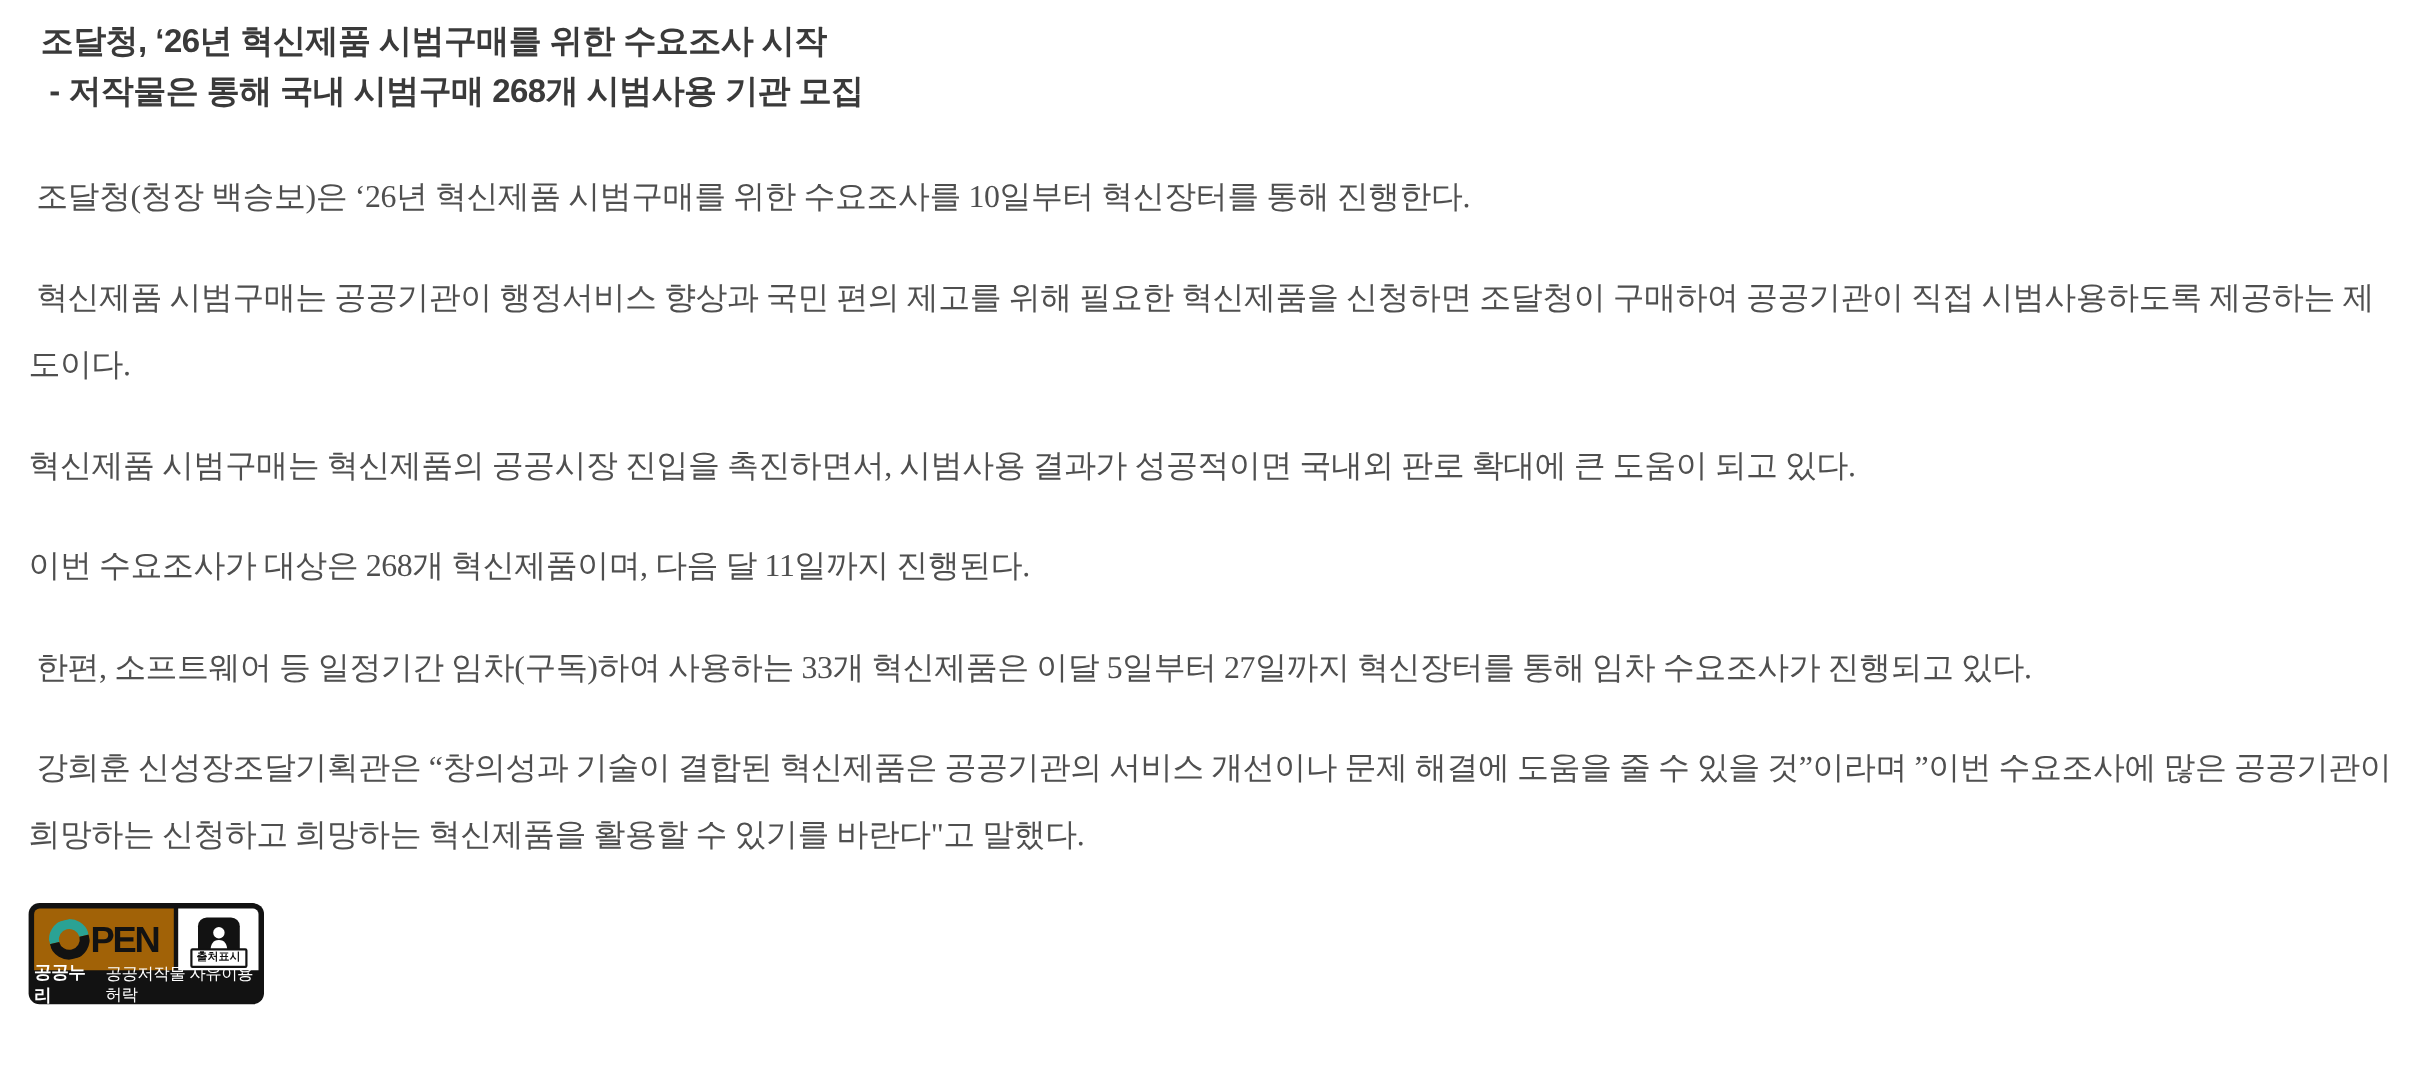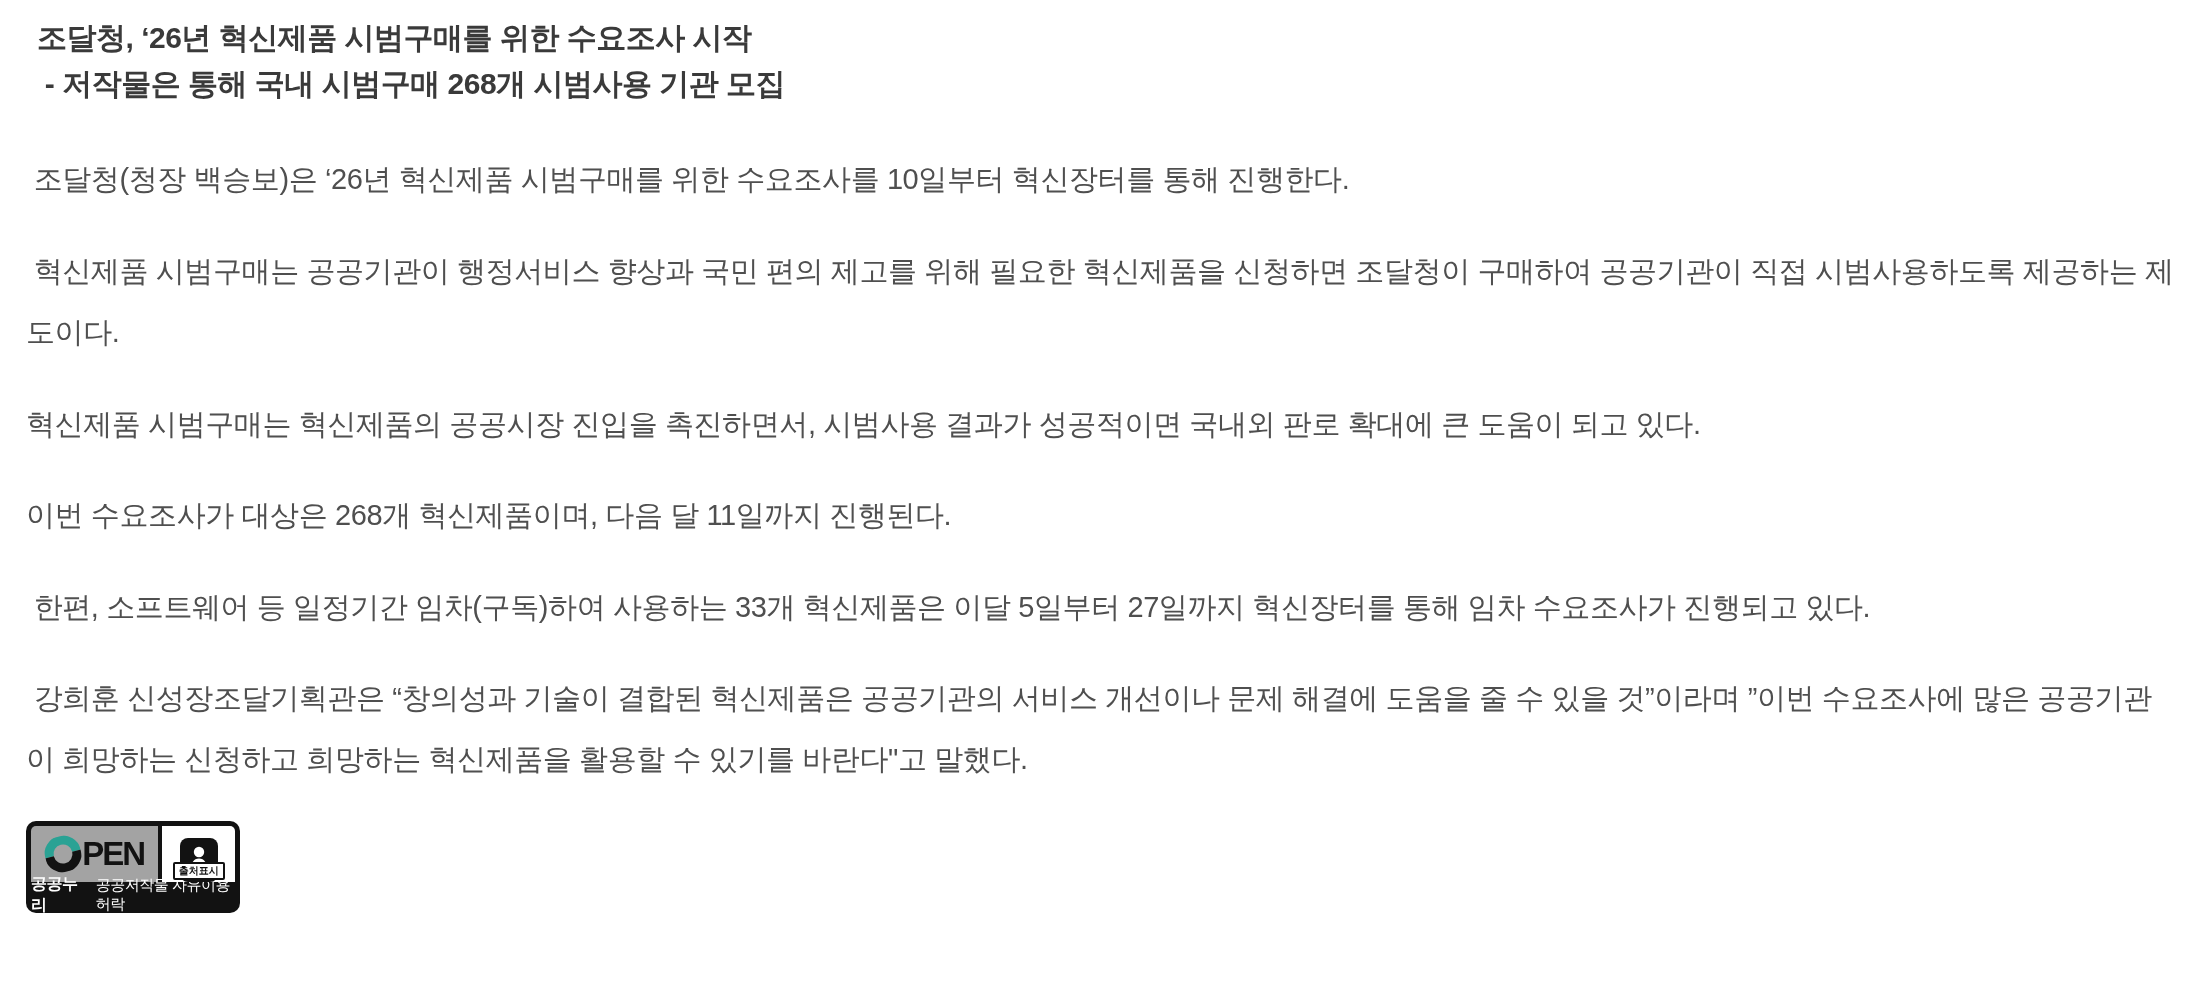--- a/index.html
+++ b/index.html
@@ -19,21 +19,21 @@
   .doc-title, .doc-subtitle {
     margin: 3px;
     padding-left: 8px;
     font-size: 30px;
     font-weight: 700;
     color: #3a3a3a;
     line-height: 1.42;
     letter-spacing: -0.5px;
     white-space: pre-wrap;
   }
-  .doc-body { margin-top: 44px; }
+  .doc-body { margin-top: 44px; font-family: Liberation Serif, serif; }
   .doc-body p {
     margin: 0 0 30px 0;
     font-size: 29px;
     font-weight: 400;
     color: #4f4f4f;
     line-height: 2.12;
     letter-spacing: -0.4px;
     white-space: pre-wrap;
   }
   .contact-line {
@@ -58,42 +58,42 @@
     flex-direction: column;
   }
   .kogl-top {
     flex: 1;
     display: flex;
     gap: 4px;
     min-height: 0;
   }
   .kogl-open-box {
     flex: 1.75;
-    background: #a3a3a3;
+    background: #a16207;
     border-radius: 5px 0 0 0;
     display: flex;
     align-items: center;
     justify-content: center;
     gap: 1px;
   }
   .kogl-open-box .open-o { display: block; }
   .kogl-open-box .open-pen {
     font-size: 33px;
     font-weight: 800;
     color: #121212;
     letter-spacing: -2px;
     line-height: 1;
   }
   .kogl-mark-box {
     flex: 1;
     background: #ffffff;
     border-radius: 0 5px 0 0;
     position: relative;
     display: flex;
-    align-items: flex-end;
+    align-items: center;
     justify-content: center;
     padding-top: 4px;
   }
   .mark-square {
     width: 38px;
     height: 44px;
     background: #121212;
     border-radius: 8px;
     display: flex;
     align-items: center;

